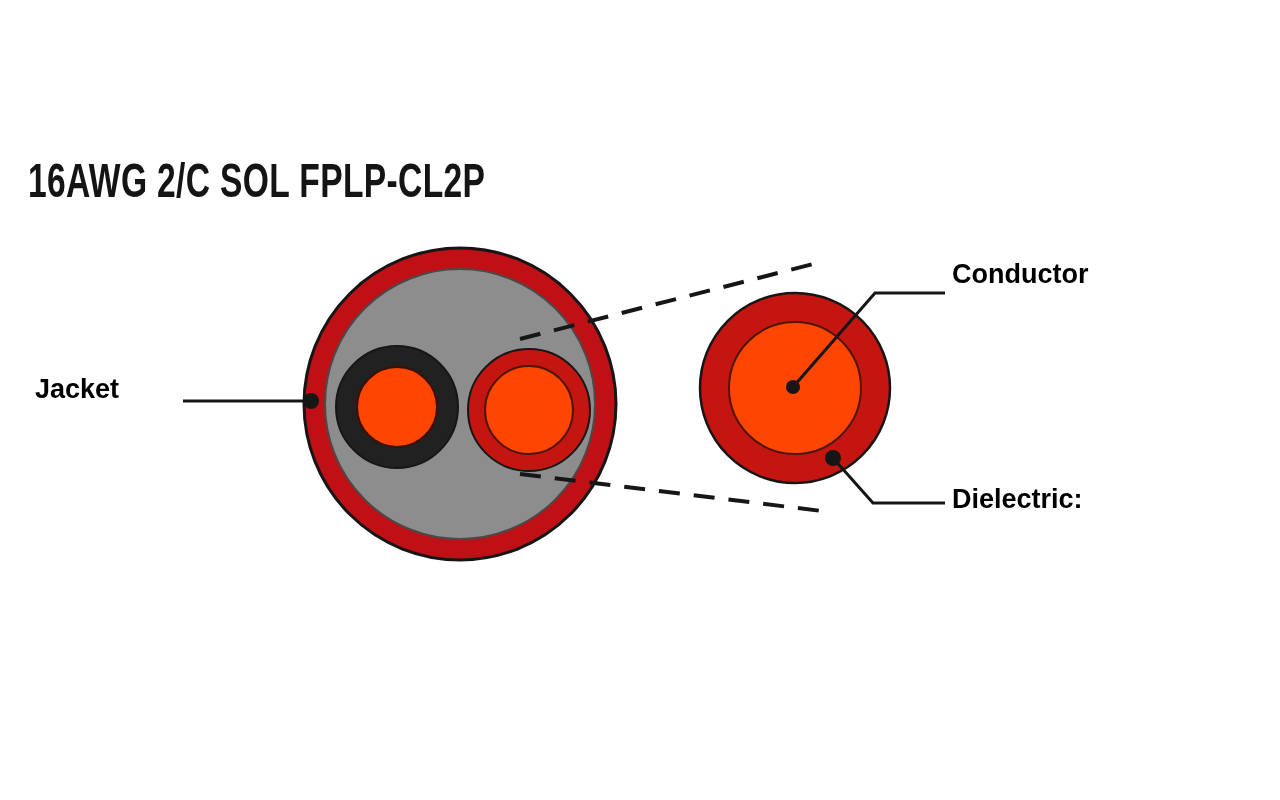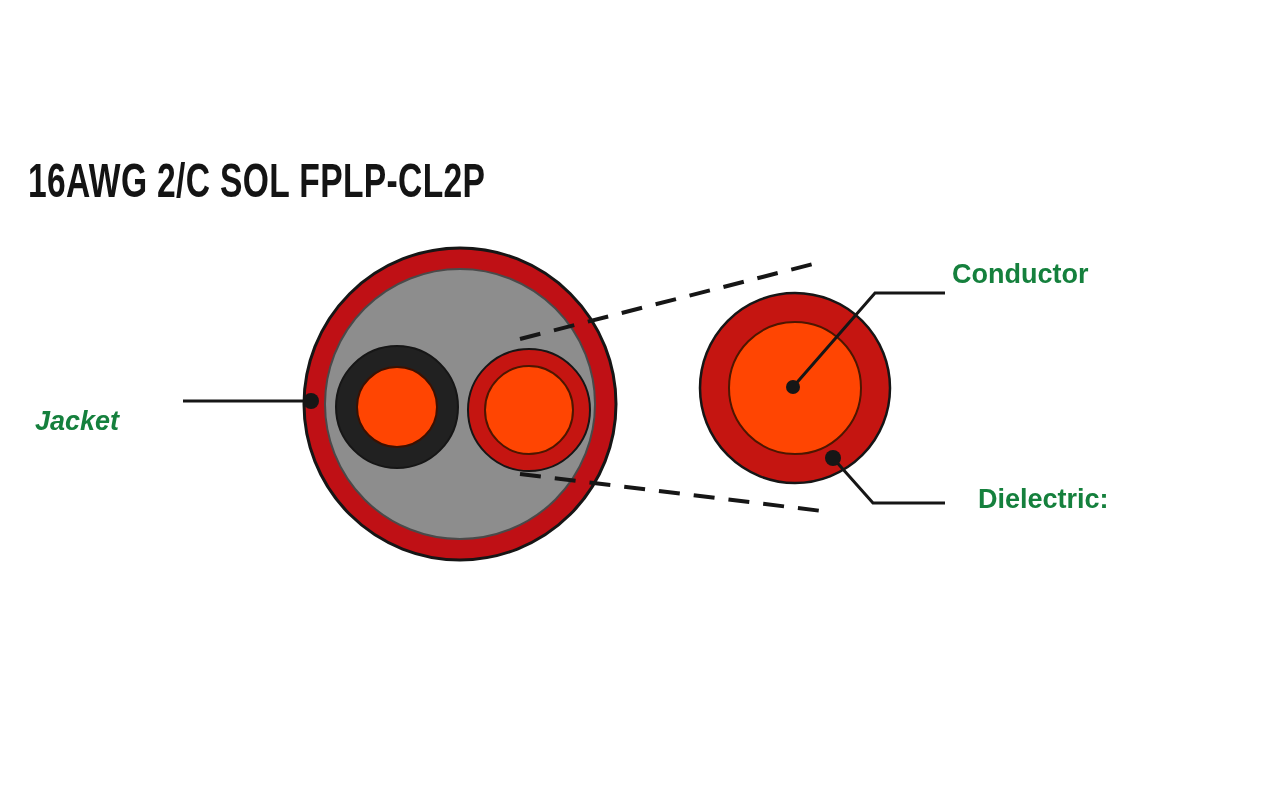--- a/index.html
+++ b/index.html
@@ -30,21 +30,21 @@
     color: #141414;
     white-space: nowrap;
     transform: scaleX(0.70);
     transform-origin: left center;
     letter-spacing: 0.5px;
   }
   .callout {
     position: absolute;
     font-size: 27px;
     line-height: 26px;
-    color: #15803d;
+    color: #000000;
     white-space: nowrap;
     text-align: right;
   }
   .callout .head {
     font-weight: bold;
   }
   .callout div { display: block; }
   .outline { stroke: #161616; }
   .leader {
     fill: none;
@@ -92,25 +92,25 @@
     <line x1="183" y1="401" x2="311" y2="401" class="leader"></line>
     <circle cx="311" cy="401" r="8" class="dot"></circle>
 
     <polyline points="793,387 875,293 945,293" class="leader"></polyline>
     <circle cx="793" cy="387" r="7" class="dot"></circle>
 
     <polyline points="833,458 873,503 945,503" class="leader"></polyline>
     <circle cx="833" cy="458" r="8" class="dot"></circle>
   </svg>
 
-  <div class="callout" style="left:35px; top:408px;font-style:italic;">
+  <div class="callout" style="left:35px; top:376px;">
     <div class="head">Jacket</div>
   </div>
 
   <div class="callout" style="left:952px; top:261px;">
     <div class="head">Conductor</div>
   </div>
 
-  <div class="callout" style="left:952px; top:486px;margin-left:26px;">
+  <div class="callout" style="left:952px; top:486px;">
     <div class="head">Dielectric:</div>
   </div>
 
 </div>
 
 </body></html>

